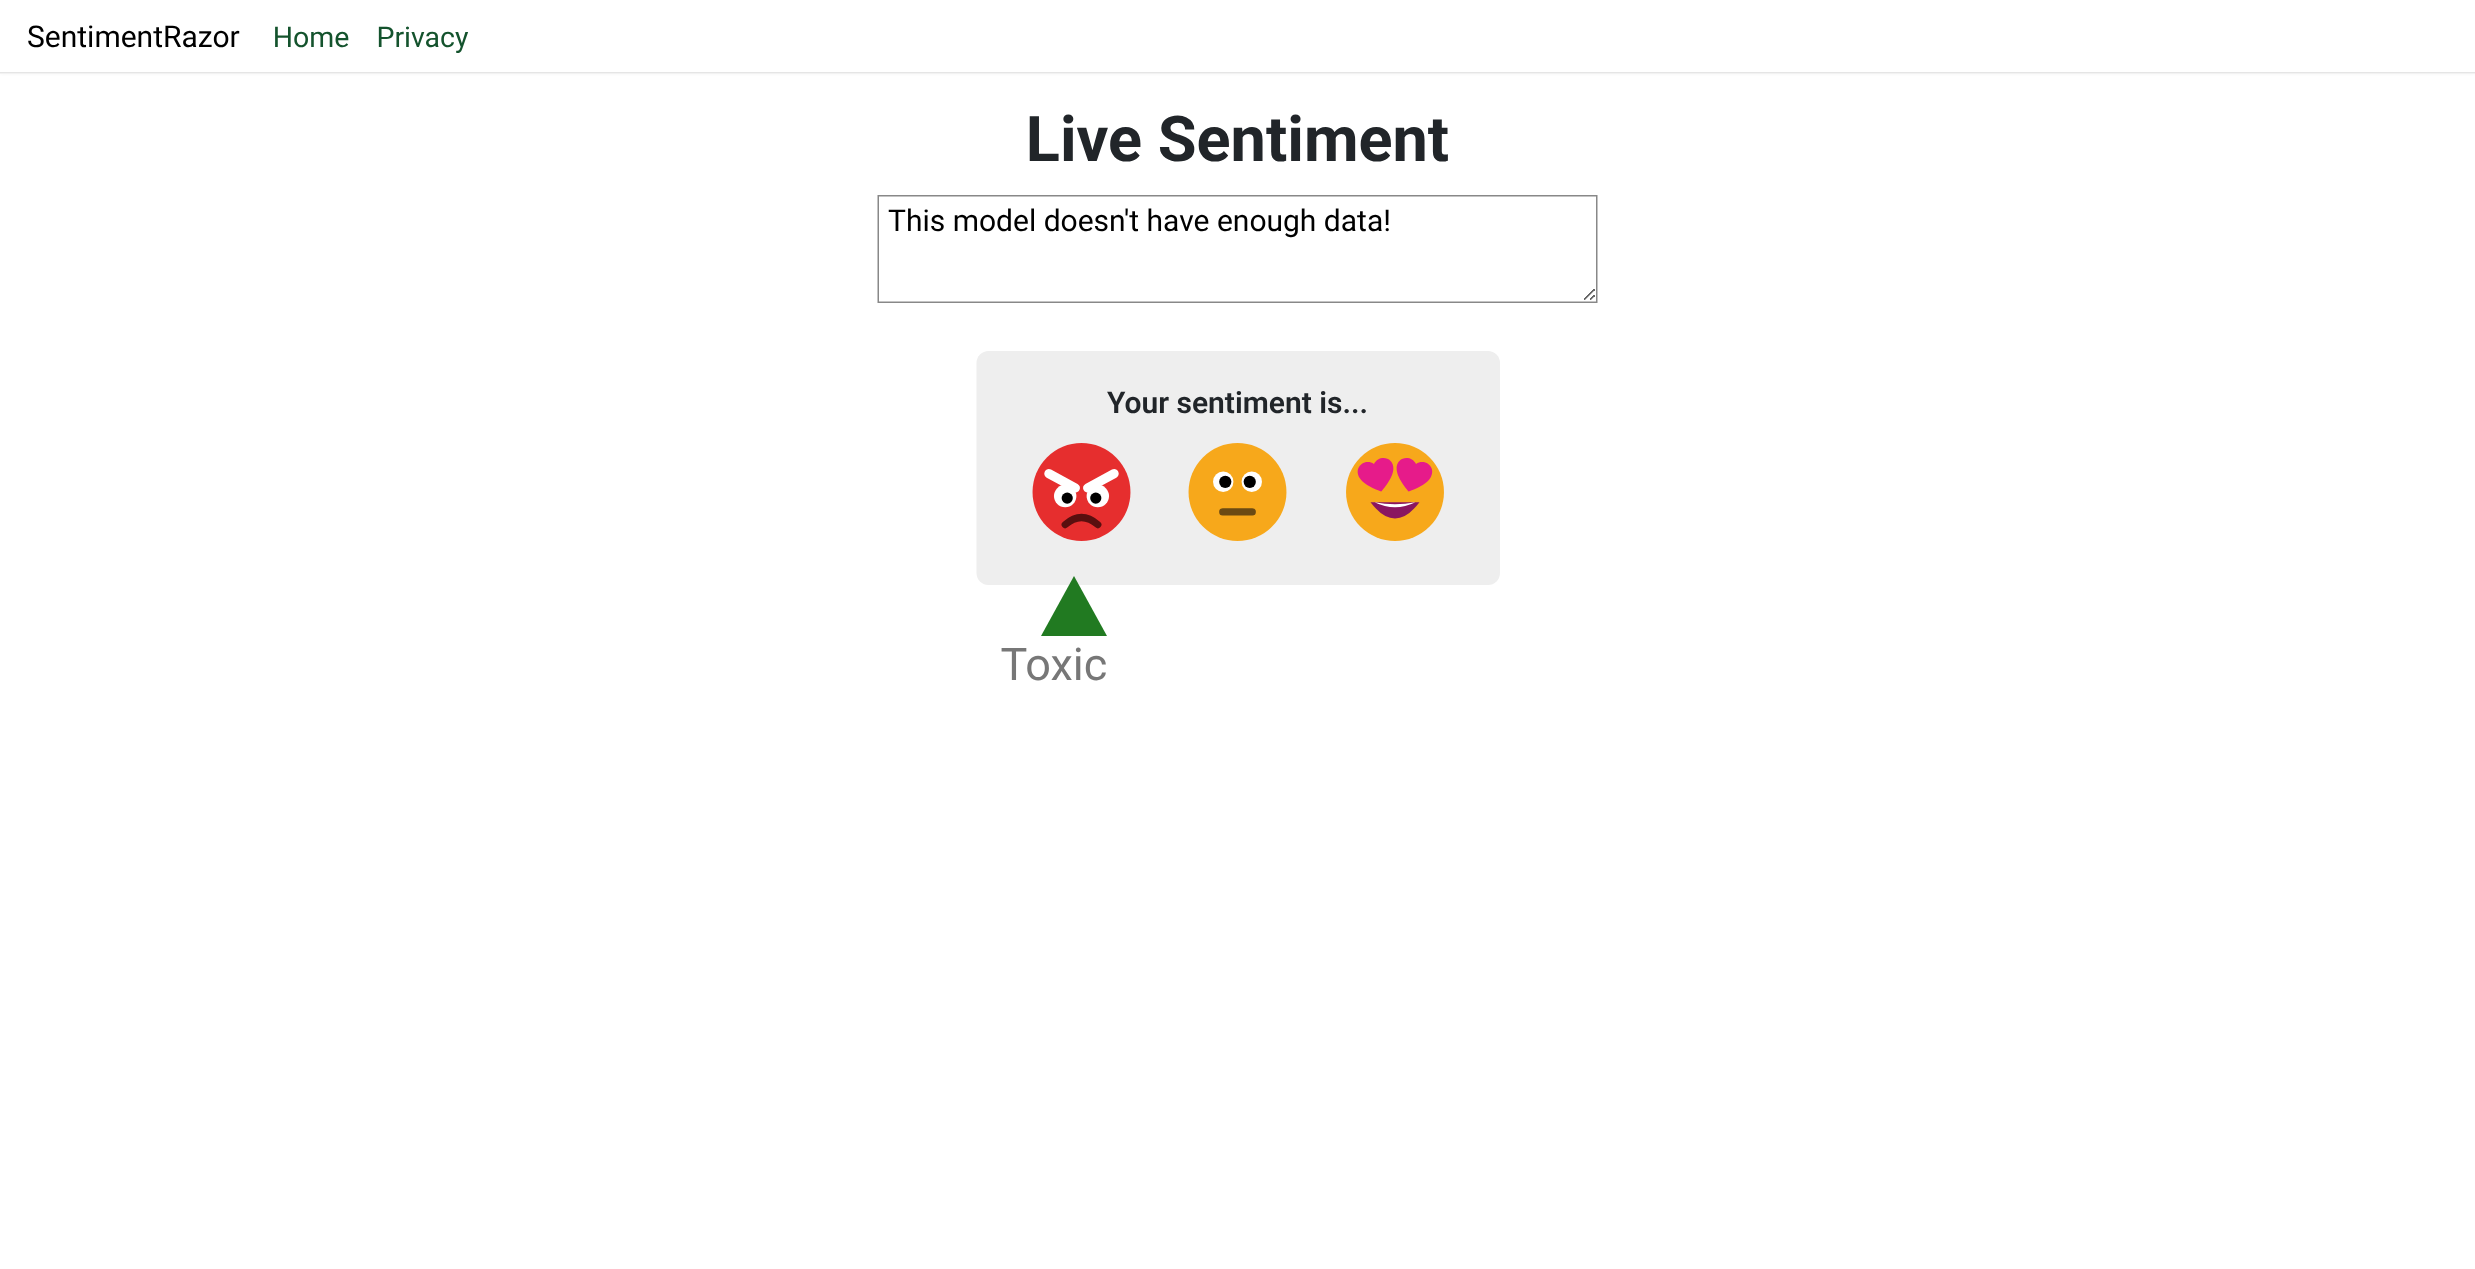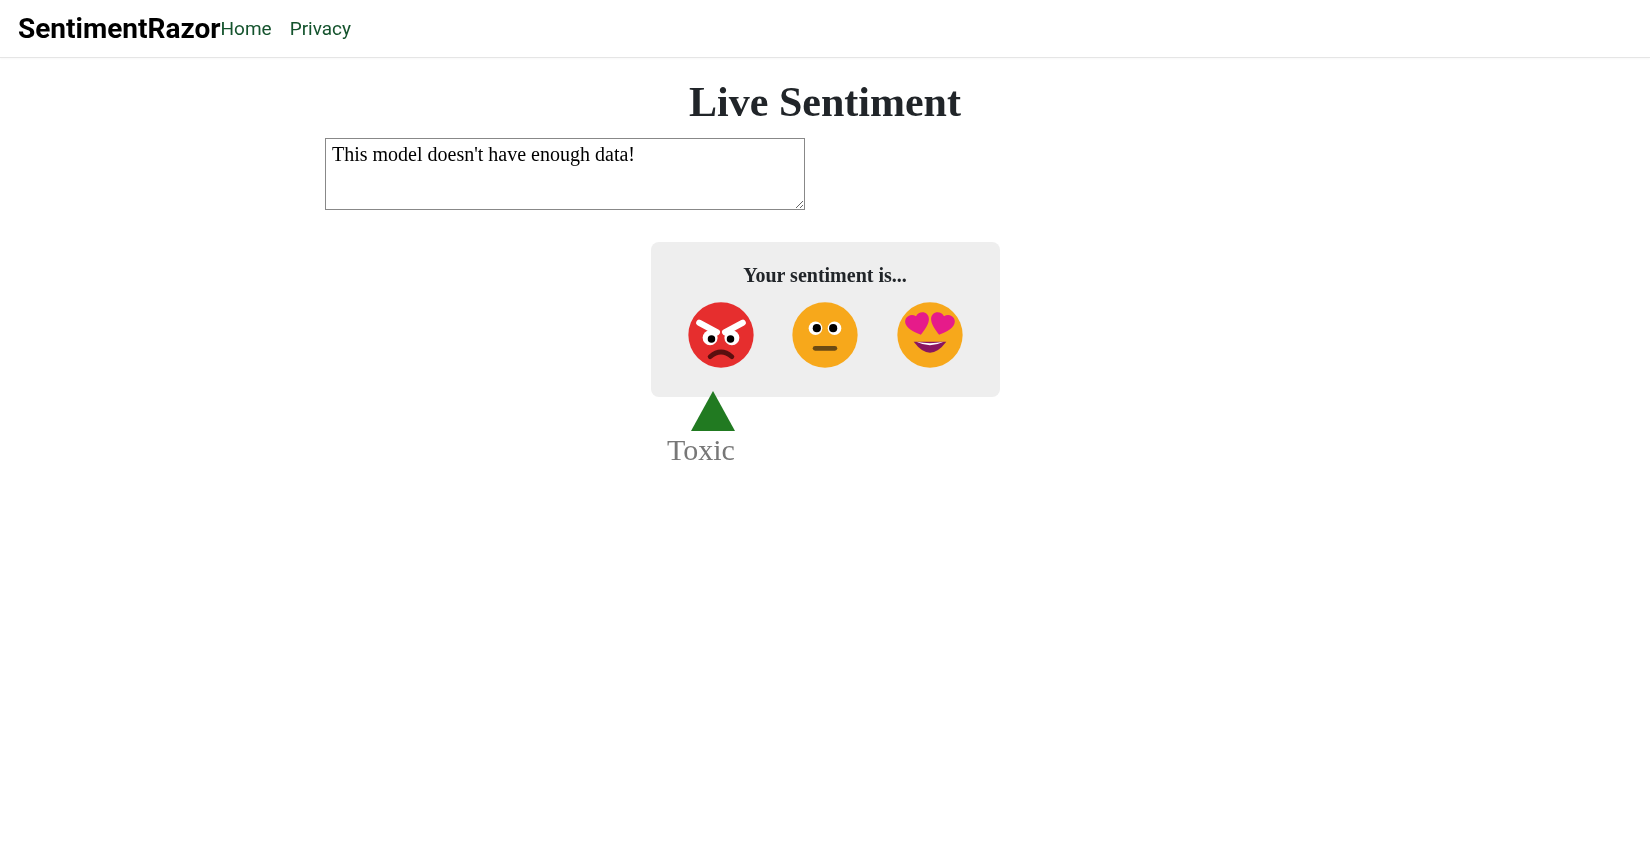--- a/index.html
+++ b/index.html
@@ -13,44 +13,45 @@
       color: #212529;
     }
     .navbar {
       display: flex;
       align-items: center;
       padding: 12px 18px;
       border-bottom: 1px solid #e5e5e5;
       box-shadow: 0 1px 2px rgba(0,0,0,0.03);
     }
     .navbar-brand {
-      font-size: 28px;
-      font-weight: 700;
+      font-size: 20px;
+      font-weight: 400;
       color: #000;
+      margin-right: 22px;
     }
     .nav-link {
       font-size: 19px;
       color: #14532d;
       margin-right: 18px;
       cursor: pointer;
     }
     .container {
       max-width: 1000px;
       margin: 0 auto;
       padding-top: 20px;
       text-align: center;
-      font-family: Liberation Serif, serif;
     }
     .page-title {
       font-size: 42px;
       font-weight: 700;
       margin-bottom: 12px;
     }
     .textarea-wrap {
       display: flex;
+      justify-content: center;
     }
     textarea.sentiment-input {
       width: 480px;
       height: 72px;
       font-size: 20px;
       padding: 4px 6px;
       border: 1px solid #888;
       font-family: inherit;
       resize: both;
     }

